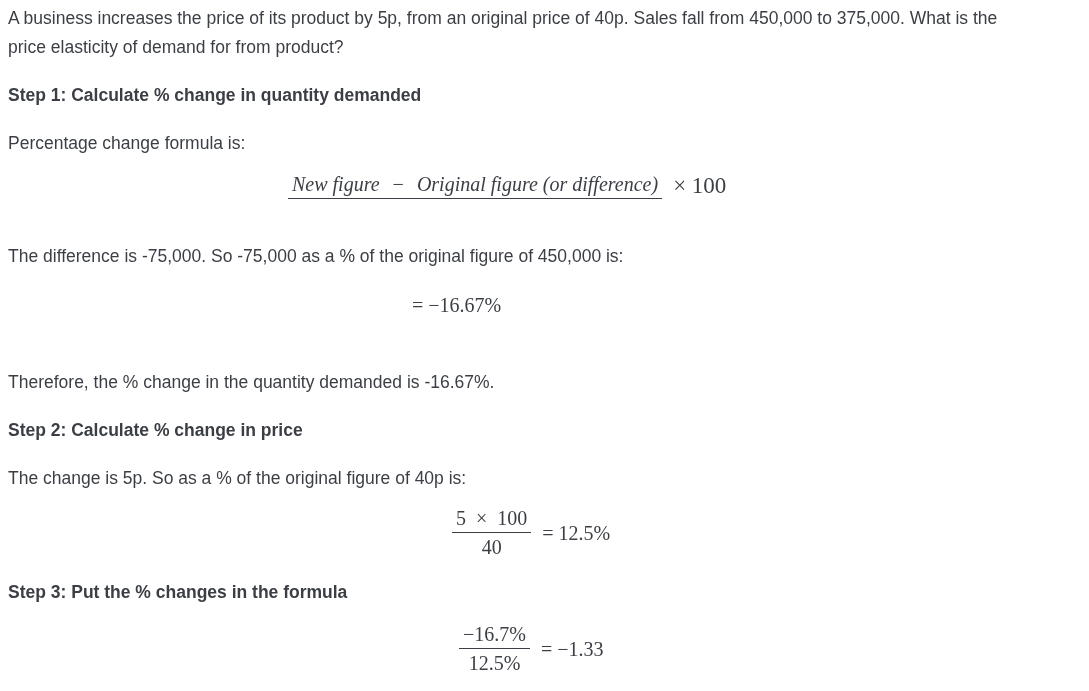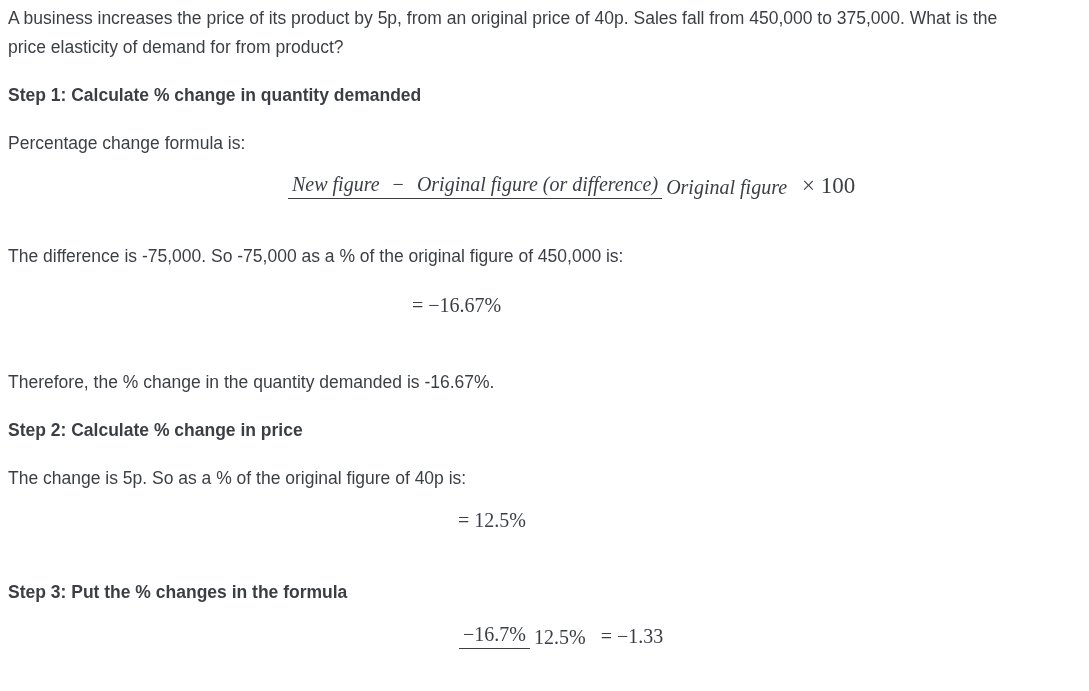--- a/index.html
+++ b/index.html
@@ -3,58 +3,61 @@
 <meta charset="utf-8">
 <style>
   html, body { margin:0; padding:0; background:#ffffff; }
   body {
     width:1089px; height:691px; overflow:hidden; position:relative;
     font-family:"Liberation Sans", sans-serif; color:#3b3f45;
   }
   .txt { position:absolute; left:8px; font-size:17.5px; line-height:29px; white-space:nowrap; }
   .bold { font-weight:bold; }
   .math { position:absolute; font-family:"Liberation Serif", serif; color:#3b3f45; font-size:20px; }
-  .frac { display:inline-flex; flex-direction:row; align-items:center; vertical-align:middle; }
+  .frac { display:inline-flex; flex-direction:column; align-items:center; vertical-align:middle; }
   .num, .den { padding:0 4px; white-space:nowrap; }
   .num { border-bottom:1.3px solid #3b3f45; padding-bottom:2px; }
   .den { padding-top:3px; }
   .it { font-style:italic; }
   .rhs { display:inline-block; vertical-align:middle; margin-left:6px; white-space:nowrap; }
 </style>
 </head>
 <body>
 
 <div>
   <div class="txt" style="top:4px;">A business increases the price of its product by 5p, from an original price of 40p. Sales fall from 450,000 to 375,000. What is the</div>
   <div class="txt" style="top:33px;">price elasticity of demand for from product?</div>
 </div>
 
 <div class="txt bold" style="top:81px;">Step 1: Calculate % change in quantity demanded</div>
 <div class="txt" style="top:129px;">Percentage change formula is:</div>
 
 <div class="math" style="left:288px; top:173px;">
   <span class="frac">
     <span class="num it"><span>New figure</span> <span style="font-style:normal;padding:0 8px;">−</span> <span>Original figure (or difference)</span></span>
-    <span class="den it">Original figure</span>
   </span>
   <span class="rhs" style="font-size:23px;">× 100</span>
 </div>
 
 <div class="txt" style="top:242px;">The difference is -75,000. So -75,000 as a % of the original figure of 450,000 is:</div>
 
 <div class="math" style="left:406px; top:292px;">
   <span class="rhs">= −16.67%</span>
 </div>
 
 <div class="txt" style="top:368px;">Therefore, the % change in the quantity demanded is -16.67%.</div>
 
 <div class="txt bold" style="top:416px;">Step 2: Calculate % change in price</div>
 <div class="txt" style="top:464px;">The change is 5p. So as a % of the original figure of 40p is:</div>
 
 <div class="math" style="left:452px; top:507px;">
+  <span class="frac">
+    <span class="num" style="white-space:pre;">5  ×  100</span>
+    <span class="den">40</span>
+  </span>
   <span class="rhs">= 12.5%</span>
 </div>
 
 <div class="txt bold" style="top:578px;">Step 3: Put the % changes in the formula</div>
 
 <div class="math" style="left:459px; top:623px;">
   <span class="frac">
     <span class="num">−16.7%</span>
     <span class="den">12.5%</span>
   </span>

